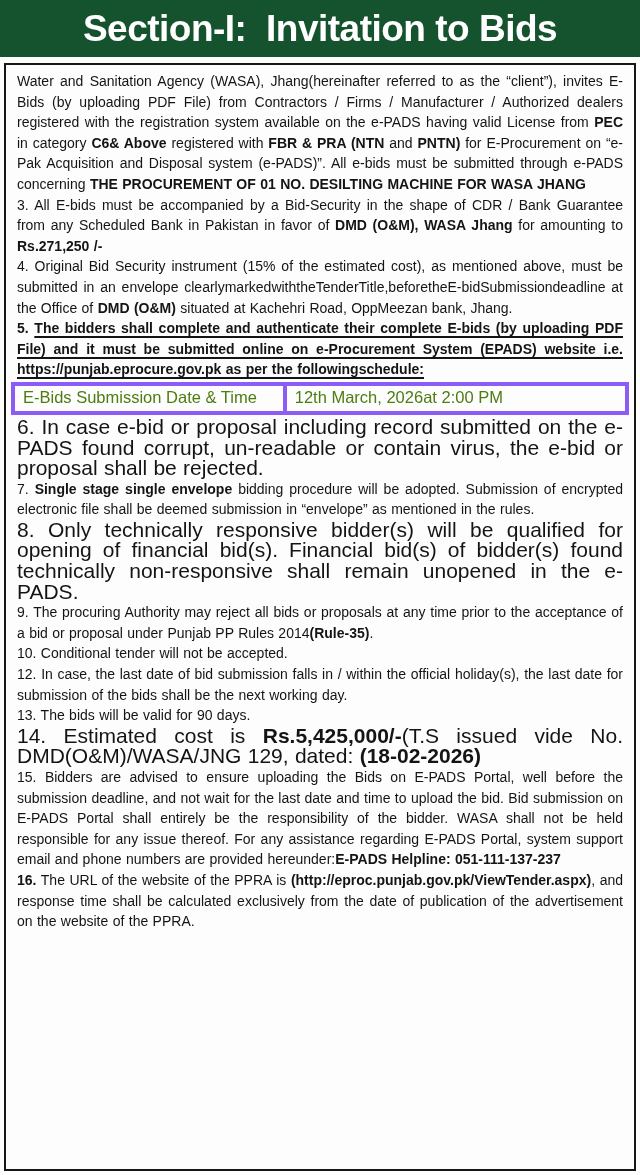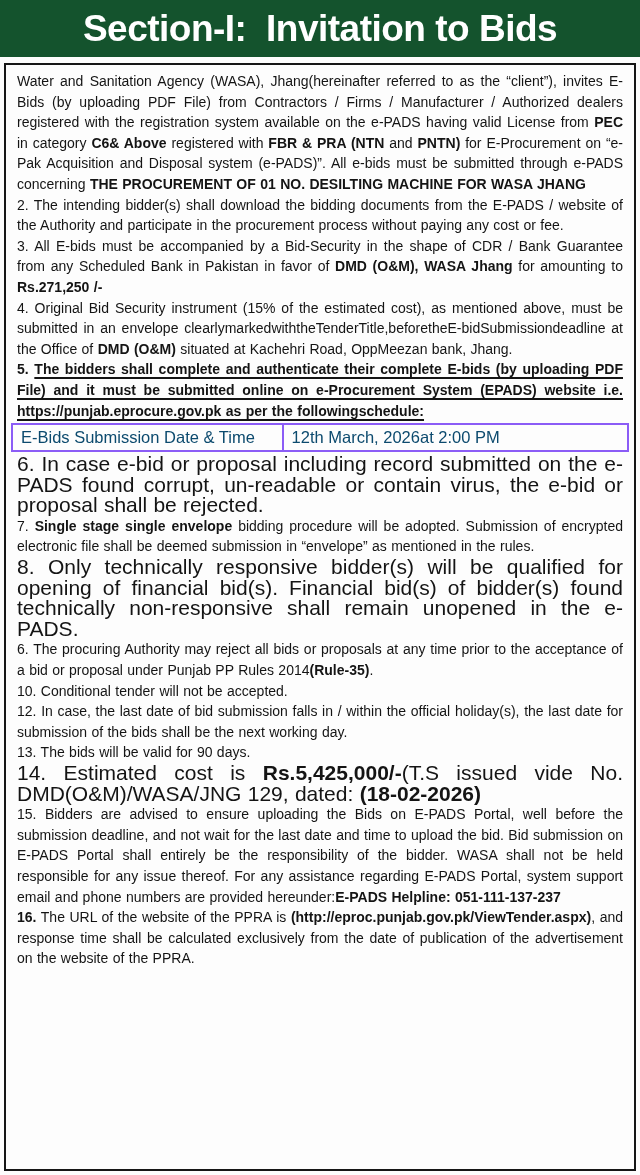--- a/index.html
+++ b/index.html
@@ -46,23 +46,23 @@
   .clause.small { font-size: 21px; }
   .b { font-weight: bold; }
   .u { text-decoration: underline; text-decoration-thickness: 2px; text-underline-offset: 2.5px; }
   table.schedule {
     width: calc(100% + 12px);
     margin: 2px -6px 2px -6px;
     border-collapse: collapse;
     table-layout: fixed;
   }
   table.schedule td {
-    border: 2px solid #8b5cf6;
+    border: 4px solid #8b5cf6;
     font-size: 16.5px;
-    color: #0c4a6e;
+    color: #4d7c0f;
     padding: 1px 8px 2px 8px;
     height: 22px;
     white-space: nowrap;
     overflow: hidden;
   }
   td.cell-label { width: 41%; }
   .ipl {
     text-align: right;
     font-weight: bold;
     font-size: 19px;
@@ -77,40 +77,39 @@
 <div class="page">
 
   <header class="titlebar">
     <span class="title-text">Section-I:&nbsp; Invitation to Bids</span>
   </header>
 
   <div class="frame">
 
     <div>
         <p class="clause"><span>Water and Sanitation Agency (WASA), Jhang(hereinafter referred to as the “client”), invites E-Bids (by uploading PDF File) from Contractors / Firms / Manufacturer / Authorized dealers registered with the registration system available on the e-PADS having valid License from </span><span class="b">PEC</span><span> in category </span><span class="b">C6&amp; Above</span><span> registered with </span><span class="b">FBR &amp; PRA (NTN</span><span> and </span><span class="b">PNTN)</span><span> for E-Procurement on “e-Pak Acquisition and Disposal system (e-PADS)”. All e-bids must be submitted through e-PADS concerning </span><span class="b">THE PROCUREMENT OF 01 NO. DESILTING MACHINE FOR WASA JHANG</span></p>
-        <p class="clause"><span>2. The intending bidder(s) shall download the bidding documents from the E-PADS / website of the Authority and participate in the procurement process without paying any cost or fee.</span></p>
         <p class="clause"><span>3. All E-bids must be accompanied by a Bid-Security in the shape of CDR / Bank Guarantee from any Scheduled Bank in Pakistan in favor of </span><span class="b">DMD (O&amp;M), WASA Jhang</span><span> for amounting to </span><span class="b">Rs.271,250 /-</span></p>
         <p class="clause"><span>4. Original Bid Security instrument (15% of the estimated cost), as mentioned above, must be submitted in an envelope clearlymarkedwiththeTenderTitle,beforetheE-bidSubmissiondeadline at the Office of </span><span class="b">DMD (O&amp;M)</span><span> situated at Kachehri Road, OppMeezan bank, Jhang.</span></p>
         <p class="clause"><span class="b">5. </span><span class="b u">The bidders shall complete and authenticate their complete E-bids (by uploading PDF File) and it must be submitted online on e-Procurement System (EPADS) website i.e. https://punjab.eprocure.gov.pk as per the followingschedule:</span></p>
       </div>
 
     <table class="schedule">
       <tbody>
           <tr>
             <td class="cell-label">E-Bids Submission Date &amp; Time</td>
             <td class="cell-value">12th March, 2026at 2:00 PM</td>
           </tr>
         </tbody>
     </table>
 
     <div>
         <p class="clause small"><span>6. In case e-bid or proposal including record submitted on the e-PADS found corrupt, un-readable or contain virus, the e-bid or proposal shall be rejected.</span></p>
         <p class="clause"><span>7. </span><span class="b">Single stage single envelope</span><span> bidding procedure will be adopted. Submission of encrypted electronic file shall be deemed submission in “envelope” as mentioned in the rules.</span></p>
         <p class="clause small"><span>8. Only technically responsive bidder(s) will be qualified for opening of financial bid(s). Financial bid(s) of bidder(s) found technically non-responsive shall remain unopened in the e-PADS.</span></p>
-        <p class="clause"><span>6. The procuring Authority may reject all bids or proposals at any time prior to the acceptance of a bid or proposal under Punjab PP Rules 2014</span><span class="b">(Rule-35)</span><span>.</span></p>
+        <p class="clause"><span>9. The procuring Authority may reject all bids or proposals at any time prior to the acceptance of a bid or proposal under Punjab PP Rules 2014</span><span class="b">(Rule-35)</span><span>.</span></p>
         <p class="clause"><span>10. Conditional tender will not be accepted.</span></p>
         <p class="clause"><span>12. In case, the last date of bid submission falls in / within the official holiday(s), the last date for submission of the bids shall be the next working day.</span></p>
         <p class="clause"><span>13. The bids will be valid for 90 days.</span></p>
         <p class="clause small"><span>14. Estimated cost is </span><span class="b">Rs.5,425,000/-</span><span>(T.S issued vide No. DMD(O&amp;M)/WASA/JNG 129, dated: </span><span class="b">(18-02-2026)</span></p>
         <p class="clause"><span>15. Bidders are advised to ensure uploading the Bids on E-PADS Portal, well before the submission deadline, and not wait for the last date and time to upload the bid. Bid submission on E-PADS Portal shall entirely be the responsibility of the bidder. WASA shall not be held responsible for any issue thereof. For any assistance regarding E-PADS Portal, system support email and phone numbers are provided hereunder:</span><span class="b">E-PADS Helpline: 051-111-137-237</span></p>
         <p class="clause"><span class="b">16.</span><span> The URL of the website of the PPRA is </span><span class="b">(http://eproc.punjab.gov.pk/ViewTender.aspx)</span><span>, and response time shall be calculated exclusively from the date of publication of the advertisement on the website of the PPRA.</span></p>
       </div>
 
   </div>
 

